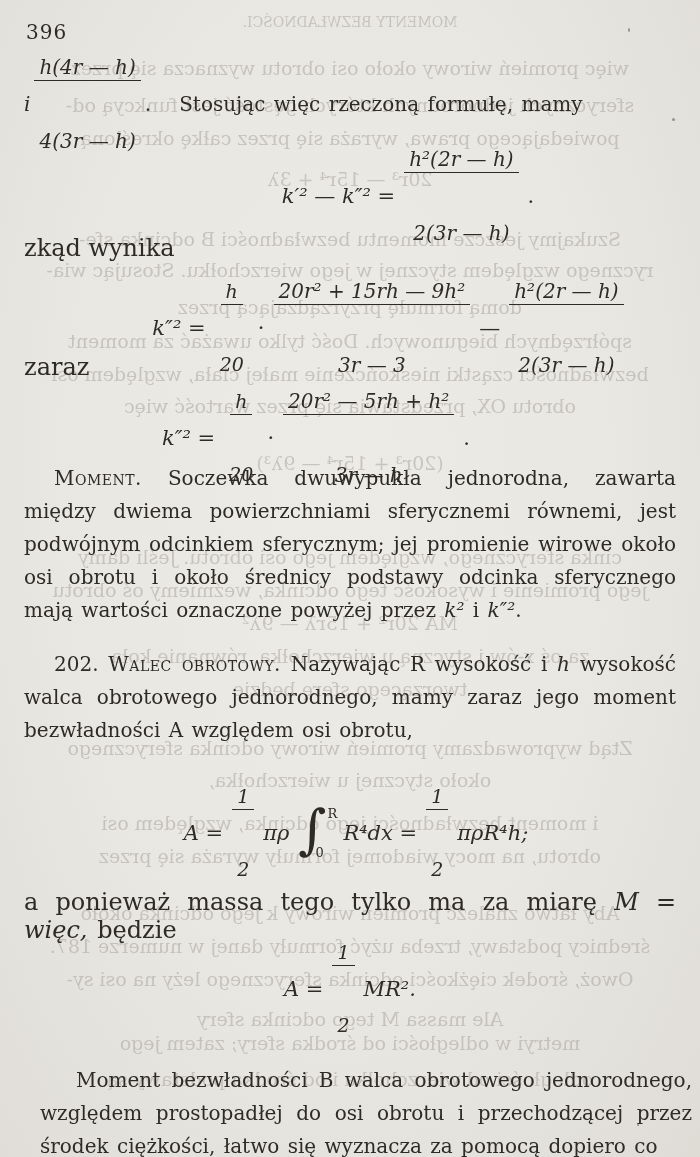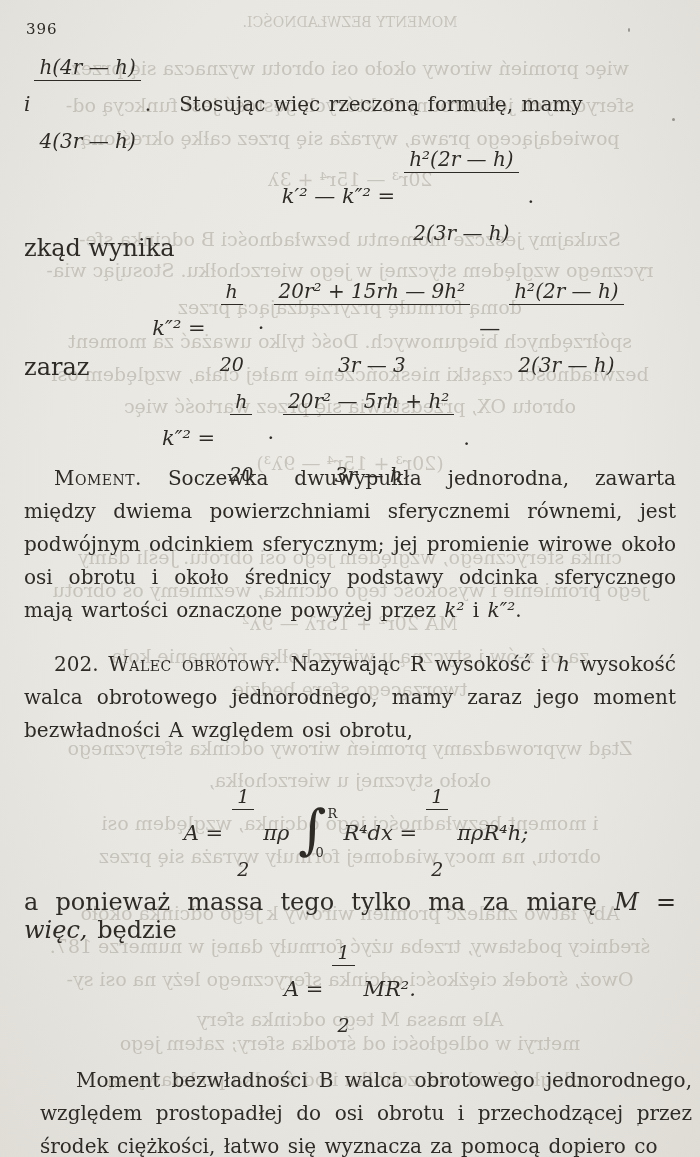--- a/index.html
+++ b/index.html
@@ -14,21 +14,21 @@
   .bleed-line{
     position:absolute;left:0;right:0;text-align:center;
     transform:scaleX(-1);
     color:#aaa79d;opacity:.55;filter:blur(.4px);
     font-size:19px;white-space:nowrap;
   }
   
   .speck{position:absolute;background:#55524c;border-radius:50%;opacity:.55;}
   
   .content{position:absolute;inset:0;}
-  .pageno{position:absolute;top:20px;left:26px;font-size:15px;letter-spacing:1px;}
+  .pageno{position:absolute;top:20px;left:26px;font-size:20px;letter-spacing:1px;}
   .chapter{position:absolute;top:24px;left:0;right:0;text-align:center;font-size:16px;letter-spacing:3px;}
   .body-par{position:absolute;left:24px;width:652px;font-size:20px;line-height:33px;
             text-align:justify;word-spacing:2px;}
   .indent{text-indent:30px;}
   .smallcaps{font-variant:small-caps;letter-spacing:.5px;}
   .iv{font-style:italic;}
   .leftline{position:absolute;left:24px;font-size:24px;}
   
   .formula{position:absolute;left:0;right:0;display:flex;align-items:center;justify-content:center;
            gap:9px;font-size:21px;font-style:italic;}

